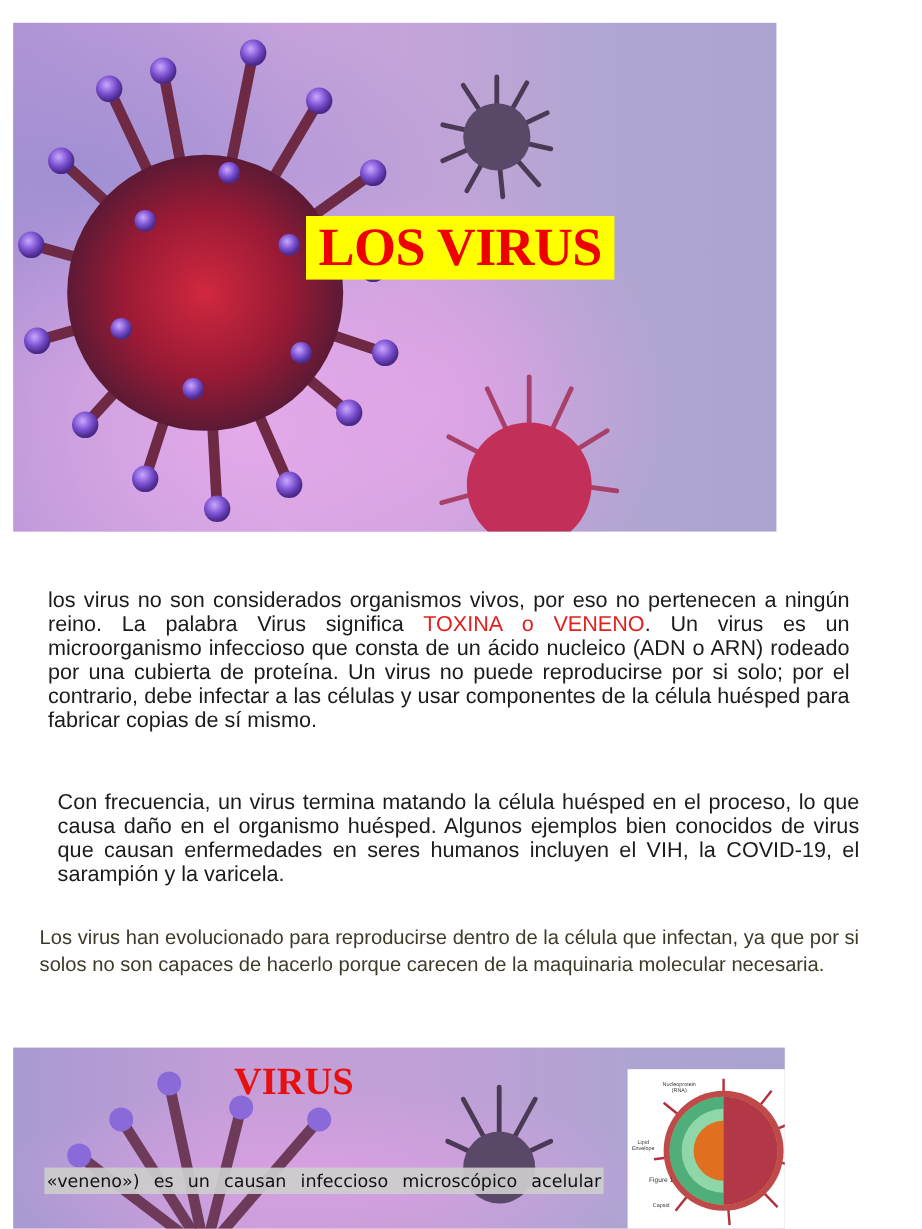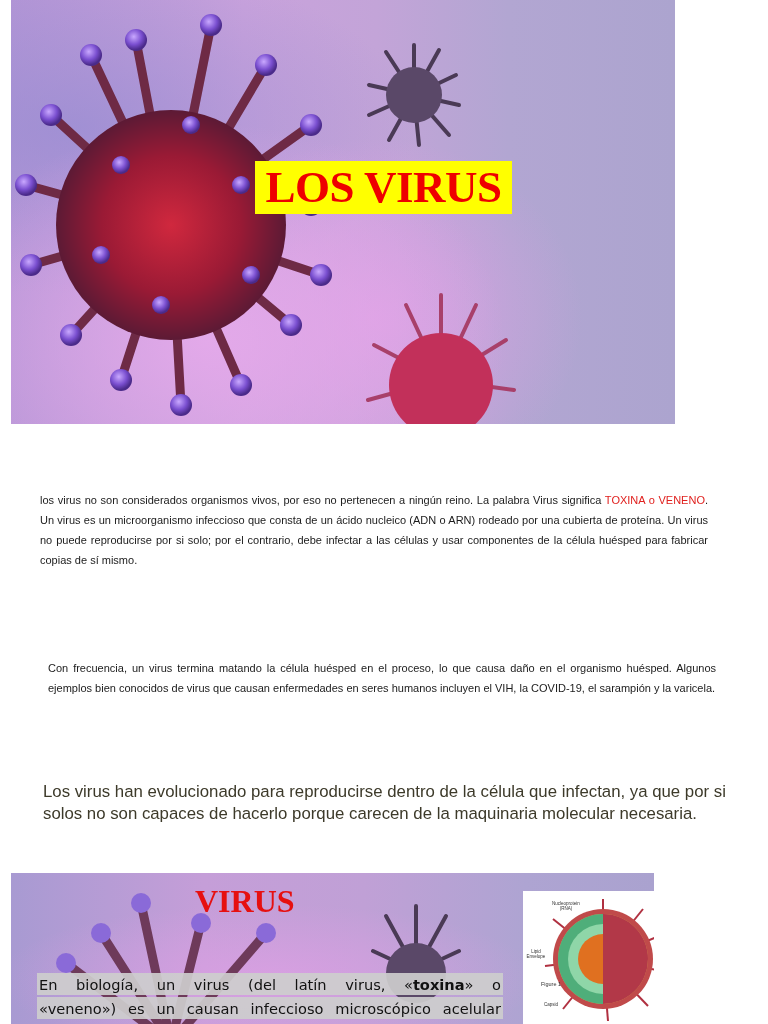--- a/index.html
+++ b/index.html
@@ -7,27 +7,26 @@
     width: 768px; height: 1024px; overflow: hidden;
     background: #ffffff;
     position: relative;
     font-family: "Liberation Sans", sans-serif;
   }
   .banner {
     position: absolute;
     overflow: hidden;
   }
   #hero {
-    left: 11px; top: 0; width: 636px; height: 424px;
+    left: 11px; top: 19px; width: 636px; height: 424px;
     background:
       radial-gradient(ellipse at 30% 80%, rgba(230,170,235,0.9) 0%, rgba(230,170,235,0) 45%),
       radial-gradient(ellipse at 55% 75%, rgba(225,160,230,0.8) 0%, rgba(225,160,230,0) 40%),
       radial-gradient(ellipse at 10% 30%, rgba(150,140,210,0.7) 0%, rgba(150,140,210,0) 40%),
       linear-gradient(90deg, #b596d6 0%, #c9a2dc 35%, #c3a4d8 55%, #b2a6d2 75%, #aca4cf 100%);
-    padding-left: 28px;
   }
   #banner2 {
     left: 11px; top: 873px; width: 643px; height: 151px;
     background:
       radial-gradient(ellipse at 40% 70%, rgba(225,160,230,0.7) 0%, rgba(225,160,230,0) 50%),
       linear-gradient(90deg, #a89ad2 0%, #c59ed8 30%, #c0a0d6 55%, #aea4d2 80%, #aaa2cf 100%);
   }
   svg.virus { position: absolute; }
   .title-box {
     position: absolute;
@@ -38,21 +37,21 @@
   .title-text {
     font-family: "Liberation Serif", serif;
     font-weight: bold;
     font-size: 45px;
     color: #ee0000;
     letter-spacing: -0.5px;
     line-height: 1;
   }
   .para {
     position: absolute;
-    font-size: 11px;
+    font-size: 18px;
     line-height: 20px;
     text-align: justify;
     color: #1b1b1b;
   }
   .para .hl { color: #e0201e; }
   #p1 { left: 40px; top: 490px; width: 668px; }
   #p2 { left: 40px; top: 650px; width: 668px; }
   #p3 { left: 33px; top: 771px; width: 690px; color: #3d3a2a; text-align: left; font-size: 16.8px; line-height: 22px; }
   .b2-title {
     position: absolute; left: 184px; top: 12px;
@@ -181,21 +180,21 @@
     <span class="title-text">LOS VIRUS</span>
   </div>
 </div>
 
 <p id="p1" class="para" style="margin:0;">
   <span>los virus no son considerados organismos vivos, por eso no pertenecen  a ningún reino. La palabra Virus significa </span><span class="hl">TOXINA o VENENO</span><span>. Un virus es un microorganismo infeccioso que consta de un ácido nucleico (ADN o ARN) rodeado por una cubierta de proteína. Un virus no puede reproducirse por si solo; por el contrario, debe infectar a las células y usar componentes de la célula huésped para fabricar copias de sí mismo.</span>
 </p>
 
 <p id="p2" class="para" style="margin:8px;">Con frecuencia, un virus termina matando la célula huésped en el proceso, lo que causa daño en el organismo huésped. Algunos ejemplos bien conocidos de virus que causan enfermedades en seres humanos incluyen el VIH, la COVID-19, el sarampión y la varicela.</p>
 
-<p id="p3" class="para" style="margin:10px;">Los virus han evolucionado para reproducirse dentro de la célula que infectan, ya que por si solos no son capaces de hacerlo porque carecen de la maquinaria molecular necesaria.</p>
+<p id="p3" class="para" style="margin:0;">Los virus han evolucionado para reproducirse dentro de la célula que infectan, ya que por si solos no son capaces de hacerlo porque carecen de la maquinaria molecular necesaria.</p>
 
 <div id="banner2" class="banner">
   <svg class="virus" style="left:30px;top:10px;" width="260" height="150" viewBox="0 0 260 150">
     <g stroke="#6e3a5a" stroke-width="9" stroke-linecap="round">
       <line x1="130" y1="160" x2="100" y2="20"></line>
       <line x1="130" y1="160" x2="60" y2="50"></line>
       <line x1="130" y1="160" x2="25" y2="80"></line>
       <line x1="130" y1="160" x2="160" y2="40"></line>
       <line x1="130" y1="160" x2="225" y2="50"></line>
     </g>
@@ -214,21 +213,20 @@
       <line x1="45" y1="70" x2="88" y2="50"></line>
         <line x1="45" y1="70" x2="15" y2="15"></line>
       <line x1="45" y1="70" x2="2" y2="50"></line>
     </g>
     <circle cx="45" cy="72" r="30" fill="#5a4868"></circle>
   </svg>
 
   <div class="b2-title">VIRUS</div>
 
   <div class="b2-text">
-    <span class="line"><span>En biología, un virus  (del latín virus, «</span><b>toxina</b><span>» o</span></span>
     <span class="line">«veneno») es un causan infeccioso microscópico acelular</span>
   </div>
 
   <div class="figure-panel">
     <svg width="194" height="133" viewBox="0 0 194 133" style="position:absolute;left:0;top:0;">
       <g stroke="#b03040" stroke-width="2">
         <line x1="80" y1="68" x2="80" y2="8"></line>
           <line x1="80" y1="68" x2="120" y2="18"></line>
         <line x1="80" y1="68" x2="136" y2="45"></line>
           <line x1="80" y1="68" x2="138" y2="80"></line>

